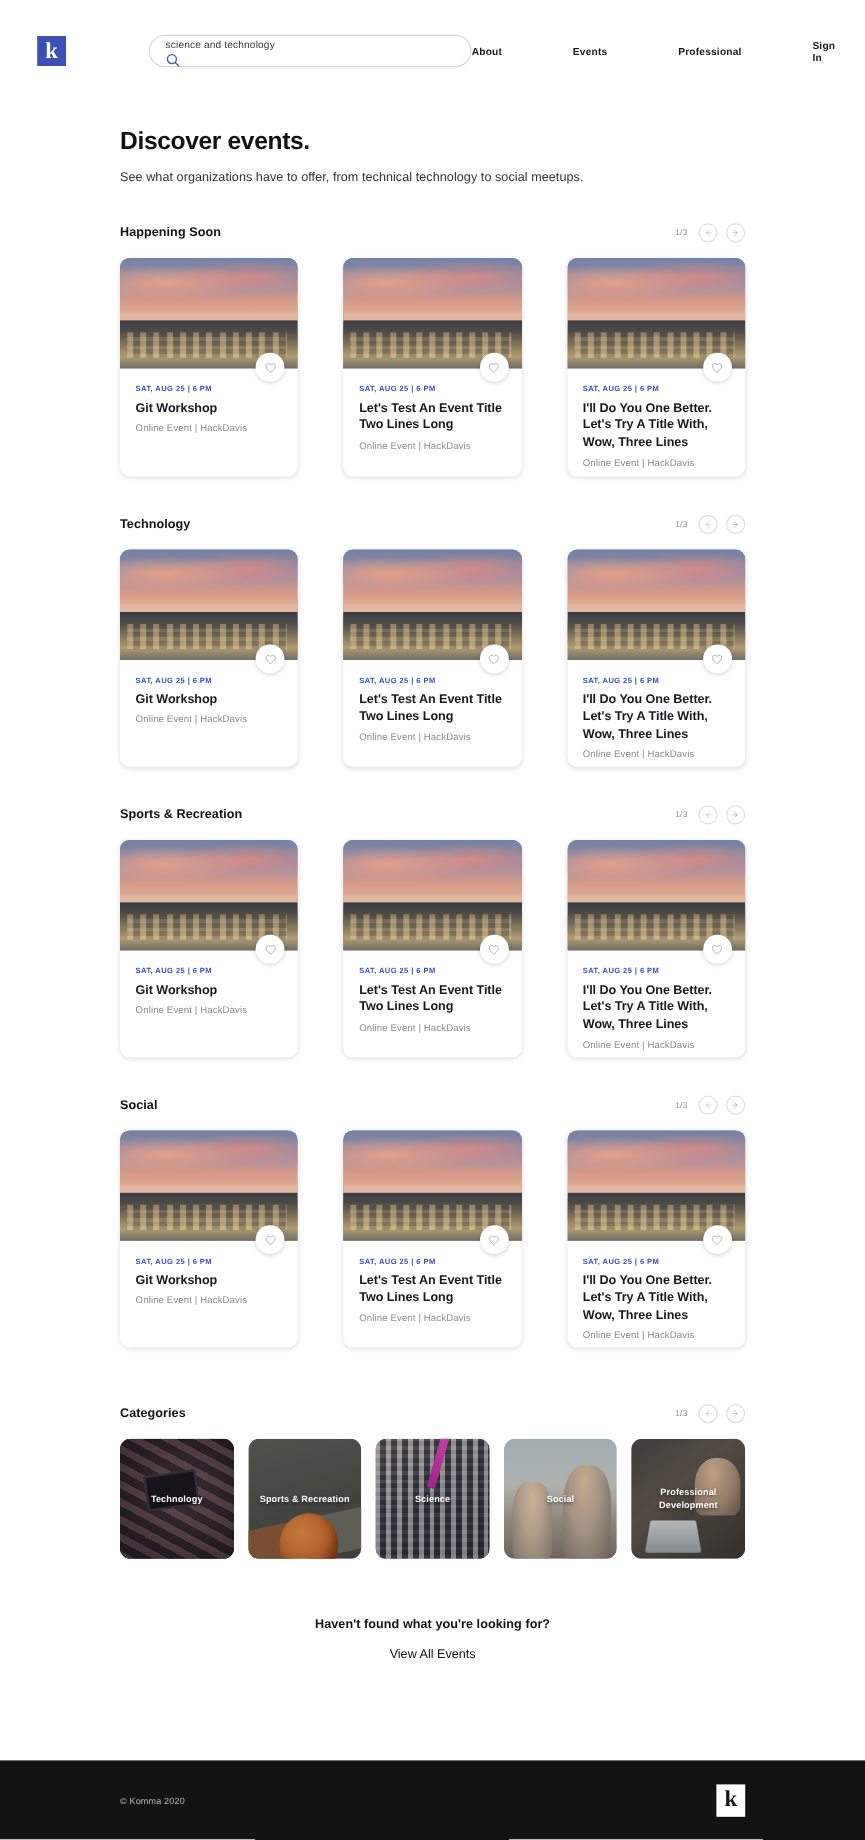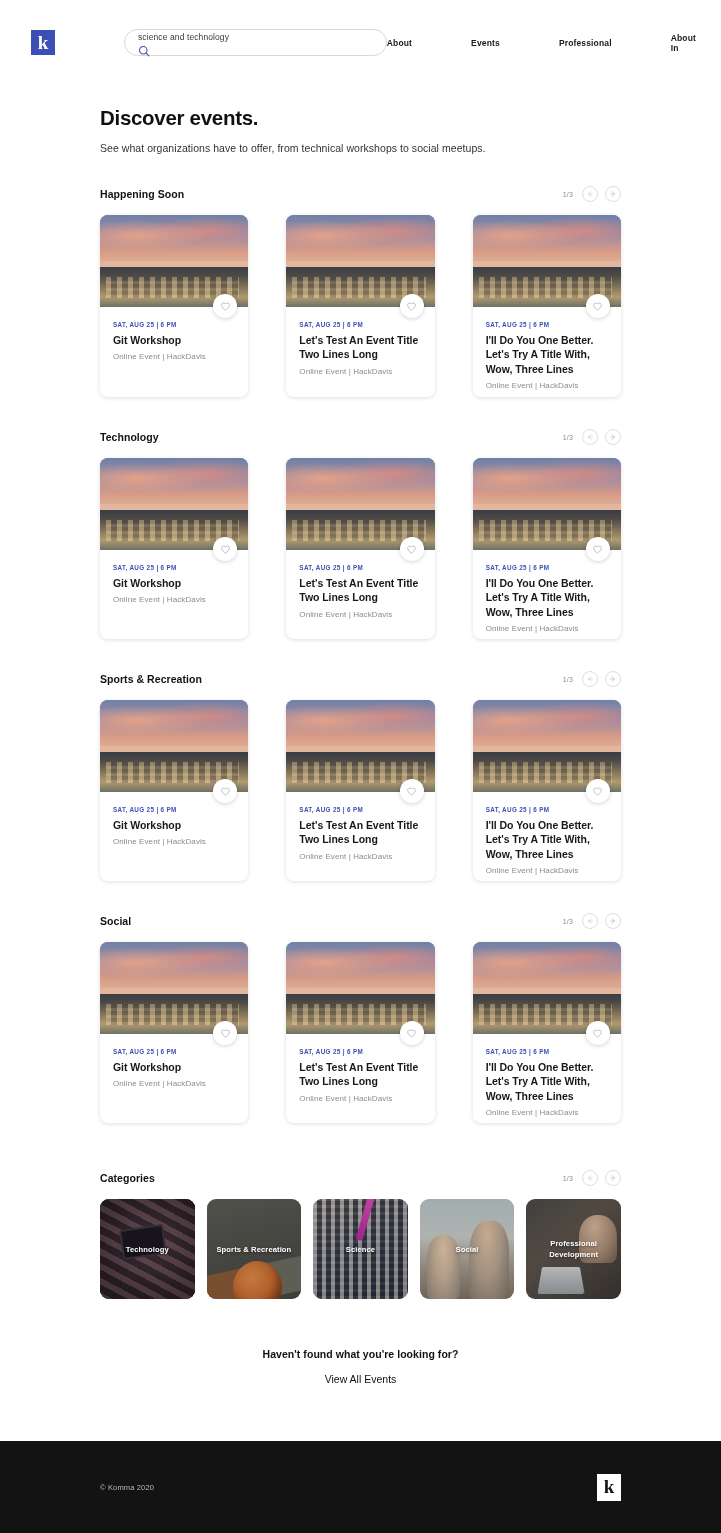--- a/index.html
+++ b/index.html
@@ -331,21 +331,21 @@
     font-size: 10.5px;
     color: #111111;
     text-underline-offset: 3px;
     cursor: pointer;
   }
 
   
   .footer {
     position: absolute;
     left: 0; right: 0; bottom: 0;
-    height: 92px;
+    height: 66px;
     background: #131313;
     display: flex;
     align-items: center;
     padding: 0 100px;
   }
   .footer .copy {
     font-size: 7.5px;
     color: #b9b9b9;
     letter-spacing: .15px;
   }
@@ -380,28 +380,28 @@
         <circle cx="7" cy="7" r="5" stroke="#3b4fb5" stroke-width="1.4"></circle>
         <line x1="10.8" y1="10.8" x2="14.5" y2="14.5" stroke="#3b4fb5" stroke-width="1.4" stroke-linecap="round"></line>
       </svg>
     </span>
   </div>
 
   <nav class="nav">
     <a>About</a>
     <a>Events</a>
     <a>Professional</a>
-    <a>About In</a>
+    <a>Sign In</a>
   </nav>
 </div>
 
 <div class="content">
 
   <h1 class="page-title">Discover events.</h1>
-  <p class="page-sub">See what organizations have to offer, from technical workshops to social meetups.</p>
+  <p class="page-sub">See what organizations have to offer, from technical technology to social meetups.</p>
 
   <div class="section">
     <div class="section-head">
       <span class="section-title">Happening Soon</span>
       <div class="pager">
         <span class="count">1/3</span>
         <span class="circle-btn">
           <svg viewBox="0 0 16 16" fill="none">
               <path d="M10 3 L5 8 L10 13" stroke="#c4c4c8" stroke-width="1.3" stroke-linecap="round" stroke-linejoin="round"></path>
               <line x1="5" y1="8" x2="12.5" y2="8" stroke="#c4c4c8" stroke-width="1.3" stroke-linecap="round"></line>

